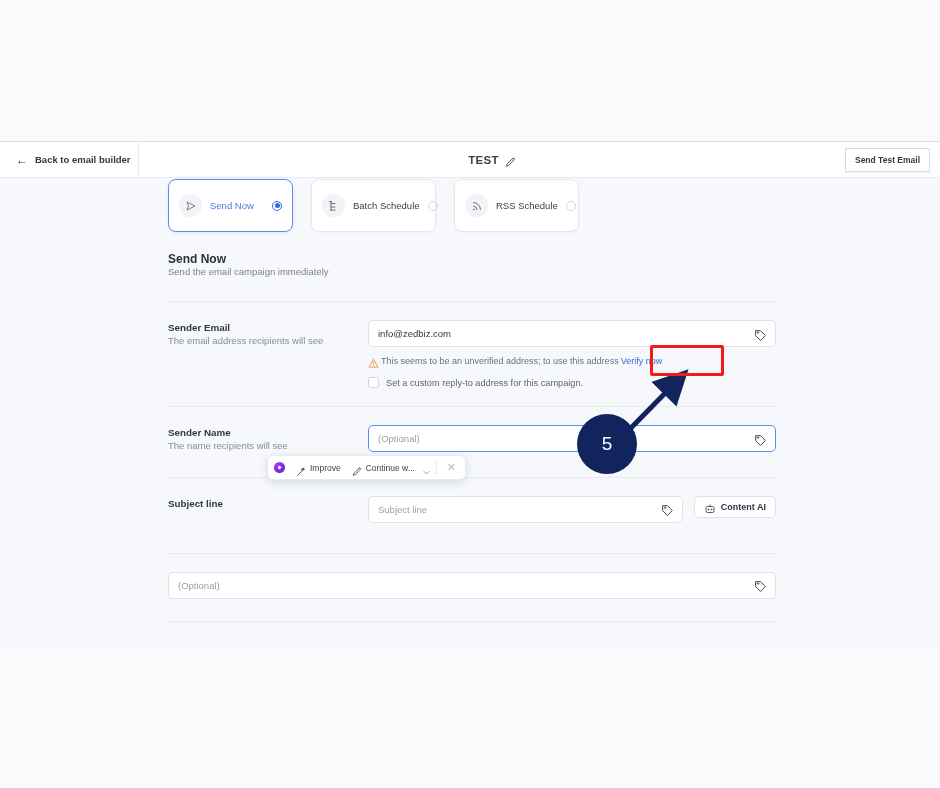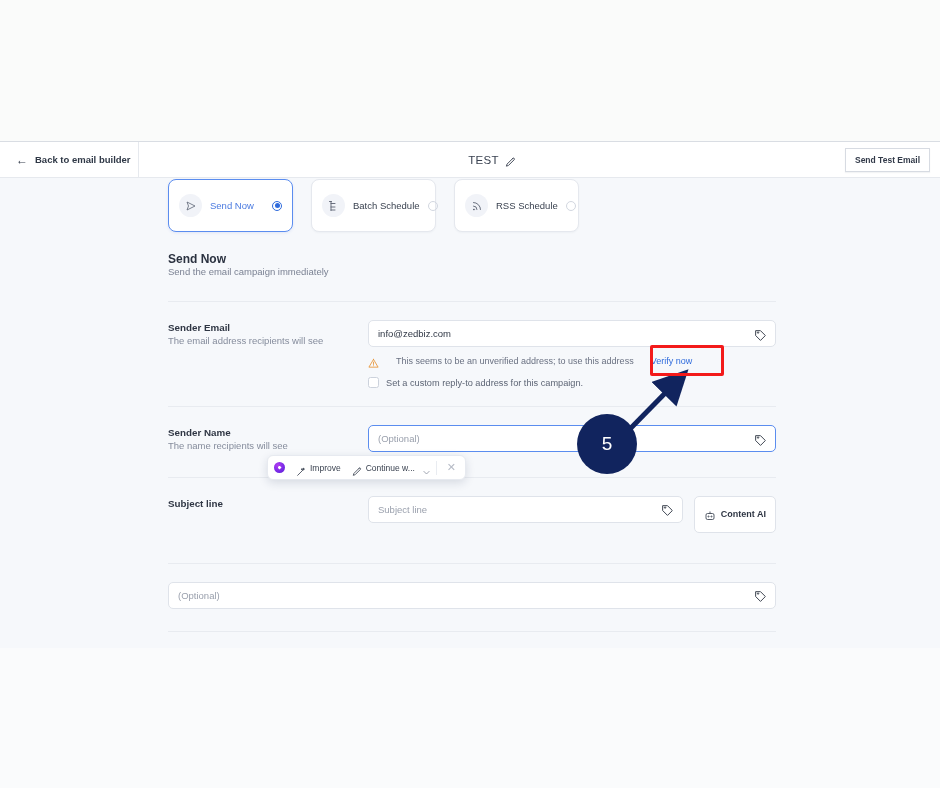--- a/index.html
+++ b/index.html
@@ -36,21 +36,21 @@
     padding-left: 16px;
     border-right: 1px solid #e6e9ee;
     cursor: pointer;
   }
   .back-arrow { font-size: 12px; color: #333b4a; line-height: 1; }
   .back-label { font-size: 9.5px; font-weight: bold; color: #2f3846; white-space: nowrap; }
 
   .header-center {
     flex: 1; display: flex; align-items: center; justify-content: center; gap: 6px;
   }
-  .doc-title { font-size: 11.5px; color: #3a4251; letter-spacing: .3px; }
+  .doc-title { font-size: 11.5px; color: #3a4251; letter-spacing: .3px; font-weight: bold; }
   .pencil-ico { display: inline-block; width: 11px; height: 11px; color: #3a4251; }
 
   .header-right { padding-right: 10px; display: flex; align-items: center; }
   .btn-test {
     border: 1px solid #d7dbe2; border-radius: 0; background: #fff;
     font-size: 8.5px; font-weight: bold; color: #323a49;
     padding: 6px 9px; cursor: pointer; white-space: nowrap;
     box-shadow: 0 1px 1px rgba(20,30,60,.05);
   }
 
@@ -107,31 +107,31 @@
   .inp input {
     border: 0; outline: 0; width: 100%; background: transparent;
     font-family: "Liberation Sans", sans-serif; font-size: 9.5px; color: #2f3644;
   }
   .inp input::placeholder { color: #9aa0ad; }
   .tag-ico {
     position: absolute; right: 8px; top: 50%; transform: translateY(-50%);
     width: 13px; height: 13px; color: #2f3644; cursor: pointer;
   }
 
-  .warn { display: flex; align-items: center; gap: 17px; margin-top: 8px; }
+  .warn { display: flex; align-items: center; gap: 2px; margin-top: 8px; }
   .warn-ico { width: 11px; height: 11px; flex: 0 0 auto; color: #e8963a; }
   .warn-txt { font-size: 9px; color: #6a7182; white-space: nowrap; }
   .verify-link { font-size: 9px; color: #2f6bdc; text-decoration: none; cursor: pointer; }
 
   .chk-row { display: flex; align-items: center; gap: 7px; margin-top: 11px; }
   .chkbox { width: 11px; height: 11px; border: 1.2px solid #ccd2dc; border-radius: 2.5px; background: #fff; cursor: pointer; }
   .chk-lbl { font-size: 9.2px; color: #5d6575; }
 
   .ai-btn {
-    height: 37px; border: 1px solid #dfe3ea; border-radius: 5px; background: #fff;
+    height: 22px; border: 1px solid #dfe3ea; border-radius: 5px; background: #fff;
     display: flex; align-items: center; gap: 5px; padding: 0 9px; cursor: pointer;
     white-space: nowrap;
   }
   .ai-btn-lbl { font-size: 9px; font-weight: bold; color: #2f3644; }
   .robot-ico { width: 12px; height: 12px; color: #3a4250; }
 
   
   .ai-toolbar {
     position: absolute; left: 267px; top: 455px; z-index: 40;
     height: 25px; background: #ffffff;

